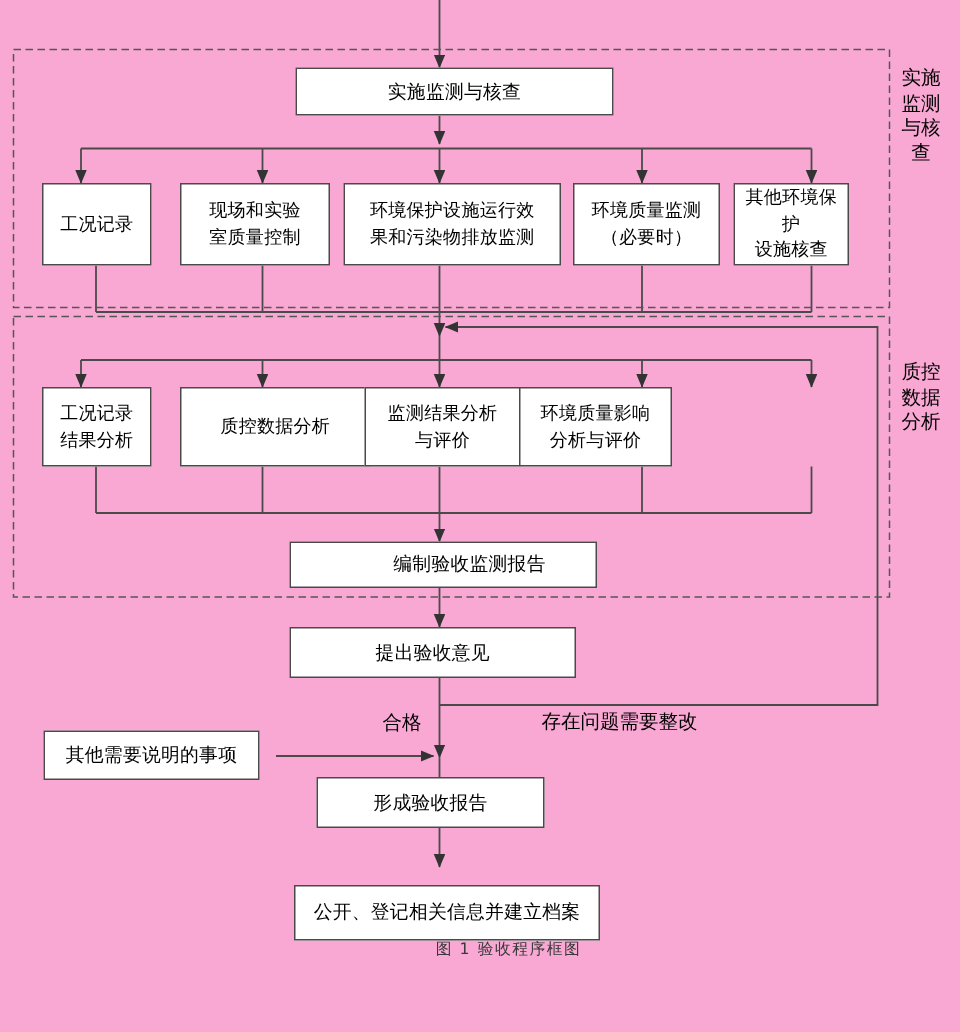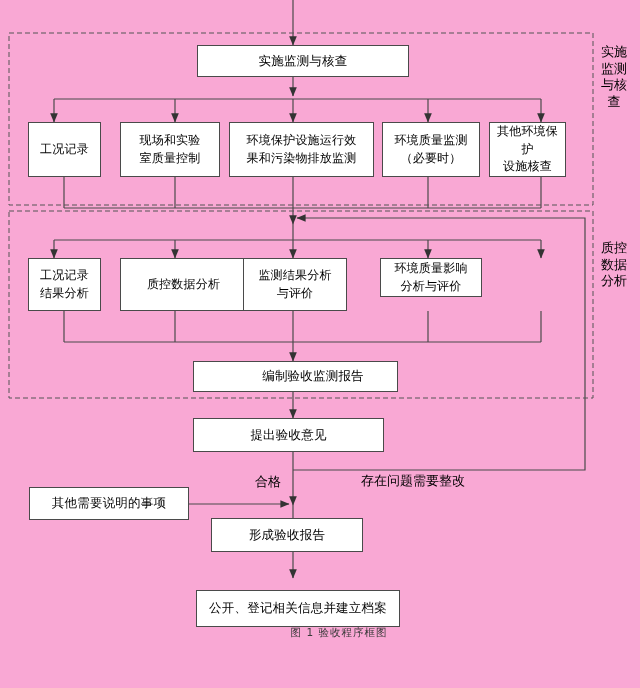--- a/index.html
+++ b/index.html
@@ -142,27 +142,27 @@
 
   <div class="node-box two-line" style="left:28px; top:122px; width:73px; height:55px;">工况记录</div>
   <div class="node-box two-line" style="left:120px; top:122px; width:100px; height:55px;">现场和实验<br>室质量控制</div>
   <div class="node-box two-line" style="left:229px; top:122px; width:145px; height:55px;">环境保护设施运行效<br>果和污染物排放监测</div>
   <div class="node-box two-line" style="left:382px; top:122px; width:98px; height:55px;">环境质量监测<br>（必要时）</div>
   <div class="node-box two-line" style="left:489px; top:122px; width:77px; height:55px;">其他环境保护<br>设施核查</div>
 
   <div class="node-box two-line" style="left:28px; top:258px; width:73px; height:53px;">工况记录<br>结果分析</div>
   <div class="node-box two-line" style="left:120px; top:258px; width:127px; height:53px;">质控数据分析</div>
   <div class="node-box two-line" style="left:243px; top:258px; width:104px; height:53px;">监测结果分析<br>与评价</div>
-  <div class="node-box two-line" style="left:380px; top:258px; width:102px; height:39px;">环境质量影响<br>分析与评价</div>
+  <div class="node-box two-line" style="left:346px; top:258px; width:102px; height:53px;">环境质量影响<br>分析与评价</div>
 
   <div class="node-box" style="left:193px; top:361px; width:205px; height:31px;padding-left:37px;">编制验收监测报告</div>
 
   <div class="node-box" style="left:193px; top:418px; width:191px; height:34px;">提出验收意见</div>
 
-  <div class="node-box" style="left:29px; top:487px; width:160px; height:33px;">其他需要说明的事项</div>
+  <div class="node-box" style="left:29px; top:487px; width:144px; height:33px;">其他需要说明的事项</div>
 
   <div class="node-box" style="left:211px; top:518px; width:152px; height:34px;">形成验收报告</div>
 
   <div class="node-box" style="left:196px; top:590px; width:204px; height:37px;">公开、登记相关信息并建立档案</div>
 
   <div class="edge-label" style="left:255px; top:473px;">合格</div>
   <div class="edge-label" style="left:361px; top:472px;">存在问题需要整改</div>
 
   <div class="caption" style="left:0; top:626px;padding-left:19px;">图 1  验收程序框图</div>
 

